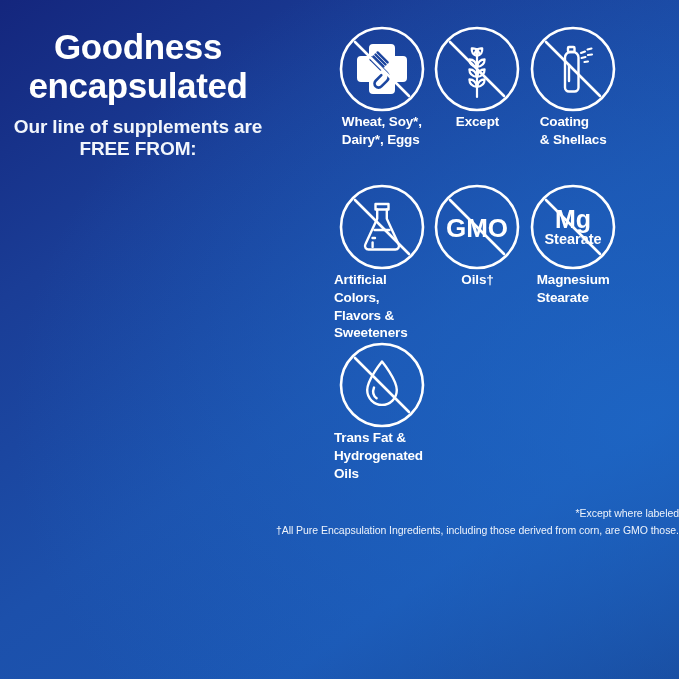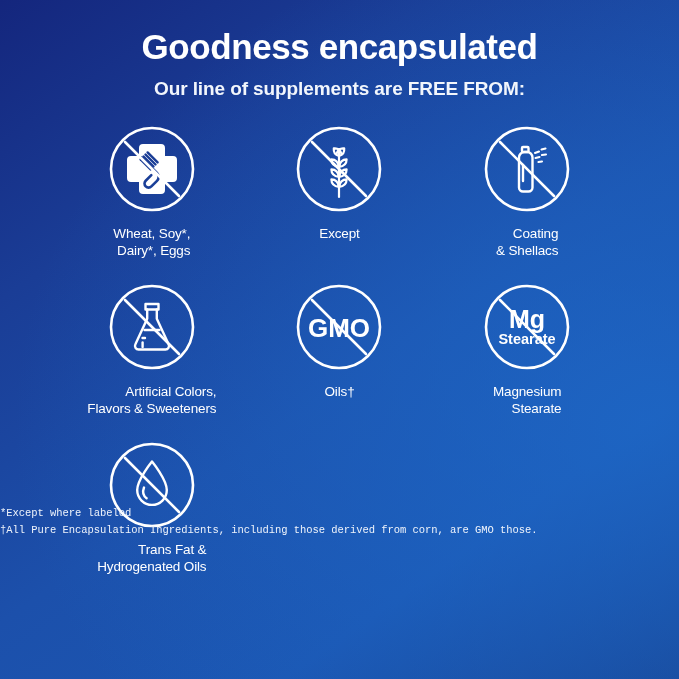--- a/index.html
+++ b/index.html
@@ -9,21 +9,21 @@
     overflow:hidden;
   }
   body {
     background:
       radial-gradient(ellipse 150% 120% at 95% 62%, rgba(30,105,200,0.75) 0%, rgba(30,105,200,0.0) 62%),
       linear-gradient(145deg, #14267d 0%, #1a3d96 26%, #1c50ab 54%, #1b56b2 76%, #17418f 100%);
     color:#ffffff;
     position:relative;
   }
 
-  .poster { width:679px; height:557px; position:relative; display:flex; flex-direction:column; }
+  .poster { width:679px; height:557px; position:relative; display:flex; flex-direction:row; }
 
   
   .header { padding-top:28px; text-align:center; }
   .title {
     font-size:35px; font-weight:bold; letter-spacing:-0.4px;
     line-height:1.1; color:#ffffff;
   }
   .subtitle {
     margin-top:11px; font-size:19px; font-weight:bold;
     letter-spacing:-0.1px; color:#f2f6fc;
@@ -37,30 +37,29 @@
     grid-template-rows:repeat(3, 158px);
     padding:0 58px;
   }
   .cell {
     display:flex; flex-direction:column;
     align-items:center;
   }
   .badge { width:88px; height:88px; position:relative; }
   .badge svg { display:block; width:88px; height:88px; }
   .cap {
-    margin-top:12px; text-align:right;
-    font-size:13.5px; font-weight:normal; line-height:1.32;
+    margin-top:0; text-align:left;
+    font-size:13.5px; font-weight:bold; line-height:1.32;
     letter-spacing:-0.15px; color:#ffffff; white-space:pre-line;
   }
 
   
   .footnotes {
     position:absolute; left:0; right:0; bottom:18px;
-    text-align:left;
-    font-family:Liberation Mono, monospace;
+    text-align:right;
   }
   .fn {
     font-size:10.5px; line-height:1.6; color:#eef3fb;
     letter-spacing:-0.05px;
   }
 </style>
 </head>
 <body>
 
 <div class="poster">

